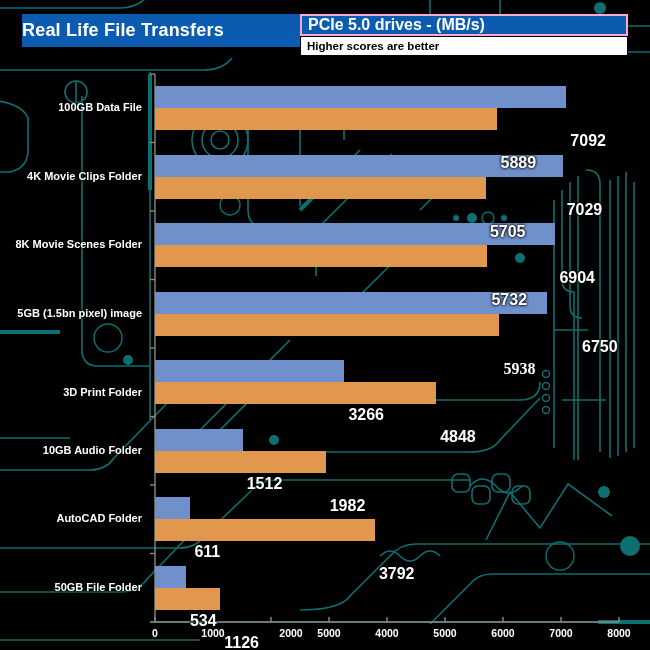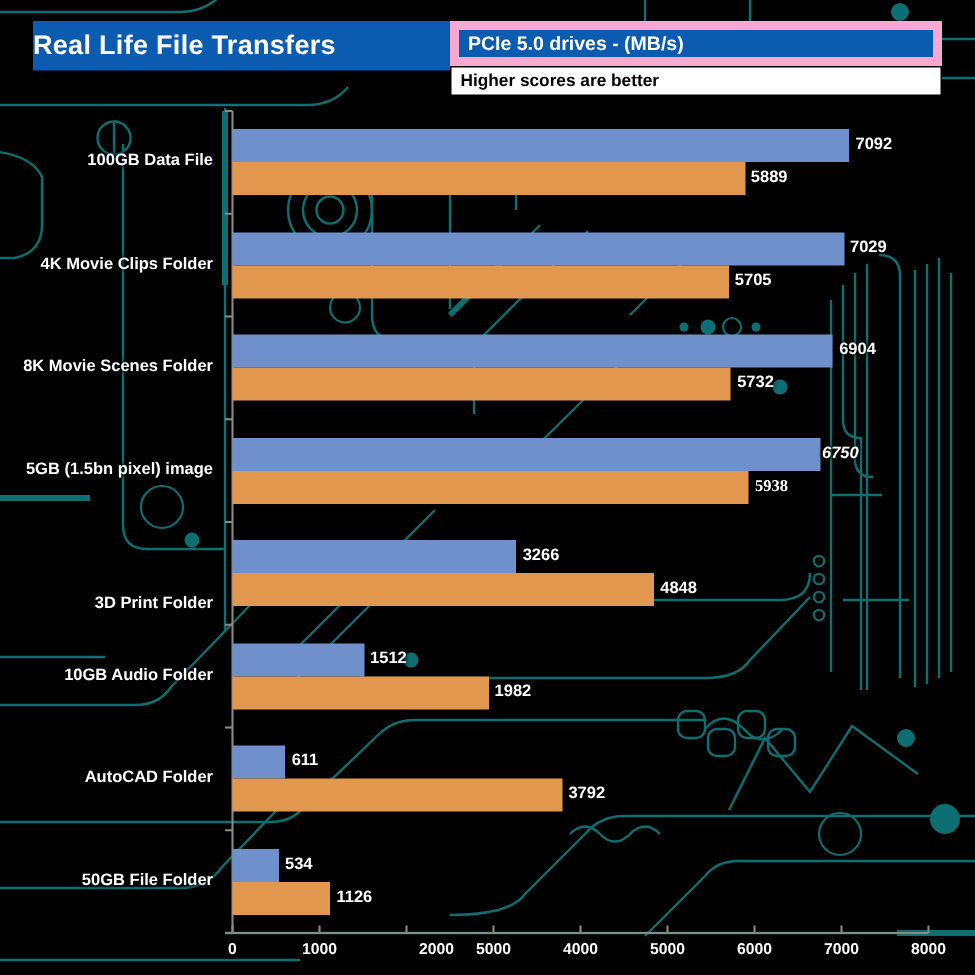--- a/index.html
+++ b/index.html
@@ -19,22 +19,22 @@
     position:absolute;left:22px;top:14px;width:278px;height:33px;
     background:#0b5cb0;z-index:5;
     display:flex;align-items:center;justify-content:flex-start;
   }
   .hdr-left span{
     color:#ffffff;font-size:18px;font-weight:bold;letter-spacing:.2px;
     white-space:nowrap;
   }
   .hdr-right{position:absolute;left:300px;top:14px;width:328px;z-index:5;}
   .hdr-sub1{
-    background:#0b5cb0;color:#ffffff;font-size:13px;font-weight:bold;
-    padding:2px 4px 2px 6px;border:6px solid #f9a8d4;line-height:14px;
+    background:#0b5cb0;color:#ffffff;font-size:16px;font-weight:bold;
+    padding:2px 4px 2px 6px;border:2px solid #f9a8d4;line-height:14px;
   }
   .hdr-sub2{
     background:#ffffff;color:#000000;font-size:11.5px;font-weight:bold;
     padding:2px 4px 2px 6px;border:1px solid #000000;line-height:14px;
   }
 
   
   .legend{
     position:absolute;left:0;top:52px;width:650px;height:18px;z-index:5;
     display:flex;align-items:center;justify-content:center;gap:14px;
@@ -48,22 +48,22 @@
 
   .cat-label{
     position:absolute;color:#ffffff;font-size:11px;font-weight:bold;
     text-align:right;white-space:nowrap;right:508px;z-index:6;
     text-shadow:0 0 3px #000,0 0 3px #000;
   }
   .bar{position:absolute;height:22px;left:155px;z-index:4;}
   .bar.w{background:#6f90cb;}
   .bar.r{background:#e2974e;}
   .bar-val{
-    position:absolute;color:#ffffff;font-size:11px;font-weight:bold;
-    white-space:nowrap;z-index:6;text-shadow:0 0 3px #000,0 0 3px #000;
+    position:absolute;color:#ffffff;font-size:16px;font-weight:bold;
+    white-space:nowrap;z-index:6;text-shadow:0 0 3px #000,0 0 3px #000;margin-top:42px;
   }
   .tick-lbl{
     position:absolute;color:#ffffff;font-size:10.5px;font-weight:bold;
     white-space:nowrap;transform:translateX(-50%);z-index:6;
     text-shadow:0 0 3px #000,0 0 3px #000;
   }
 </style>
 </head>
 <body>
 
@@ -192,32 +192,32 @@
         <path d="M503 622 V617"></path>
         <path d="M561 622 V617"></path>
         <path d="M619 622 V617"></path>
       </g>
   </svg>
   <div id="bars">
       <div class="cat-label" style="top: 101.25px;">100GB Data File</div>
       <div class="cat-label" style="top: 169.75px;">4K Movie Clips Folder</div>
       <div class="cat-label" style="top: 238.25px;">8K Movie Scenes Folder</div>
       <div class="cat-label" style="top: 306.75px;">5GB (1.5bn pixel) image</div>
-      <div class="cat-label" style="top: 396px; margin-left: 36px;">3D Print Folder</div>
+      <div class="cat-label" style="top: 386px; margin-left: 36px;">3D Print Folder</div>
       <div class="cat-label" style="top: 443.75px;">10GB Audio Folder</div>
       <div class="cat-label" style="top: 512.25px;">AutoCAD Folder</div>
       <div class="cat-label" style="top: 580.75px;">50GB File Folder</div>
       <div class="bar w" style="top: 86.25px; width: 411.336px; background: rgb(111, 144, 203);"></div>
       <div class="bar-val" style="left: 570.336px; top: 90.25px;">7092</div>
       <div class="bar w" style="top: 154.75px; width: 407.682px; background: rgb(111, 144, 203);"></div>
       <div class="bar-val" style="left: 566.682px; top: 158.75px;">7029</div>
       <div class="bar w" style="top: 223.25px; width: 400.432px; background: rgb(111, 144, 203);"></div>
       <div class="bar-val" style="left: 559.432px; top: 227.25px;">6904</div>
       <div class="bar w" style="top: 291.75px; width: 391.5px; background: rgb(111, 144, 203);"></div>
-      <div class="bar-val" style="left: 548px; top: 295.75px; font-style: italic;">6750</div>
+      <div class="bar-val" style="left: 582px; top: 295.75px;">6750</div>
       <div class="bar w" style="top: 360.25px; width: 189.428px; background: rgb(111, 144, 203);"></div>
       <div class="bar-val" style="left: 348.428px; top: 364.25px;">3266</div>
       <div class="bar w" style="top: 428.75px; width: 87.696px; background: rgb(111, 144, 203);"></div>
       <div class="bar-val" style="left: 246.696px; top: 432.75px;">1512</div>
       <div class="bar w" style="top: 497.25px; width: 35.438px; background: rgb(111, 144, 203);"></div>
       <div class="bar-val" style="left: 194.438px; top: 501.25px;">611</div>
       <div class="bar w" style="top: 565.75px; width: 30.972px; background: rgb(111, 144, 203);"></div>
       <div class="bar-val" style="left: 189.972px; top: 569.75px;">534</div>
       <div class="bar r" style="top: 108.25px; width: 341.562px; background: rgb(226, 151, 78);"></div>
       <div class="bar-val" style="left: 500.562px; top: 112.25px;">5889</div>

